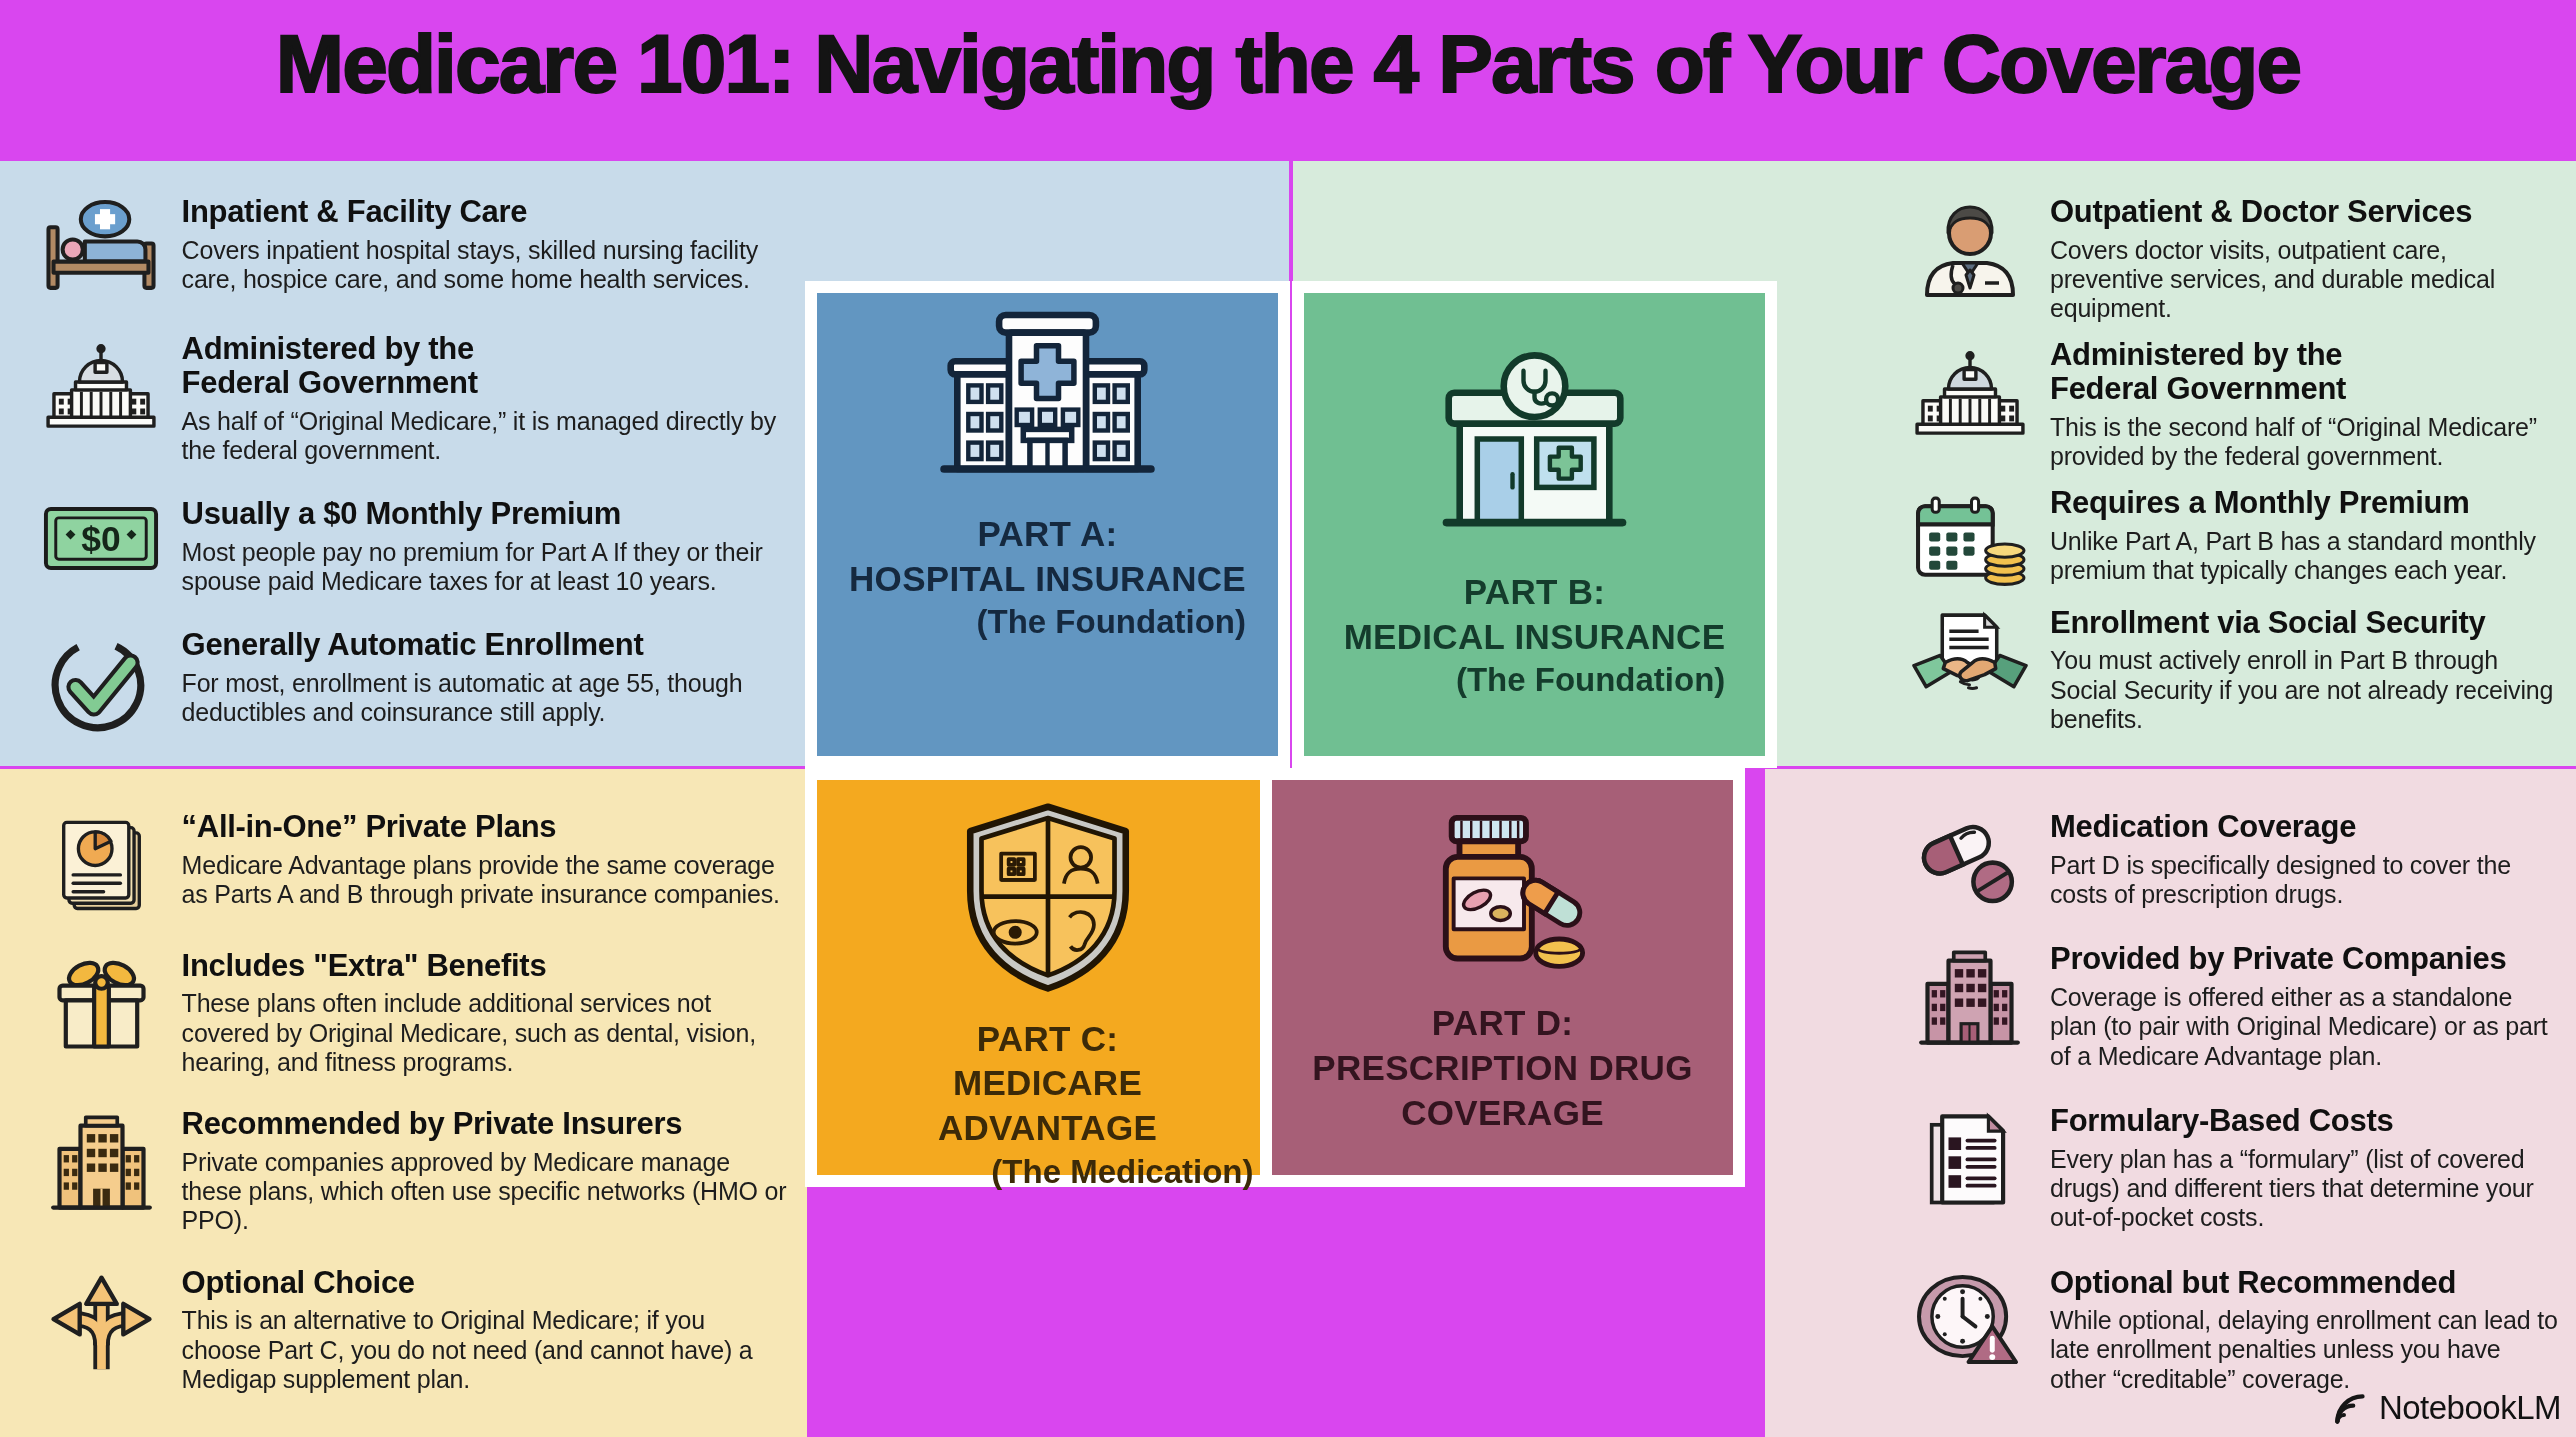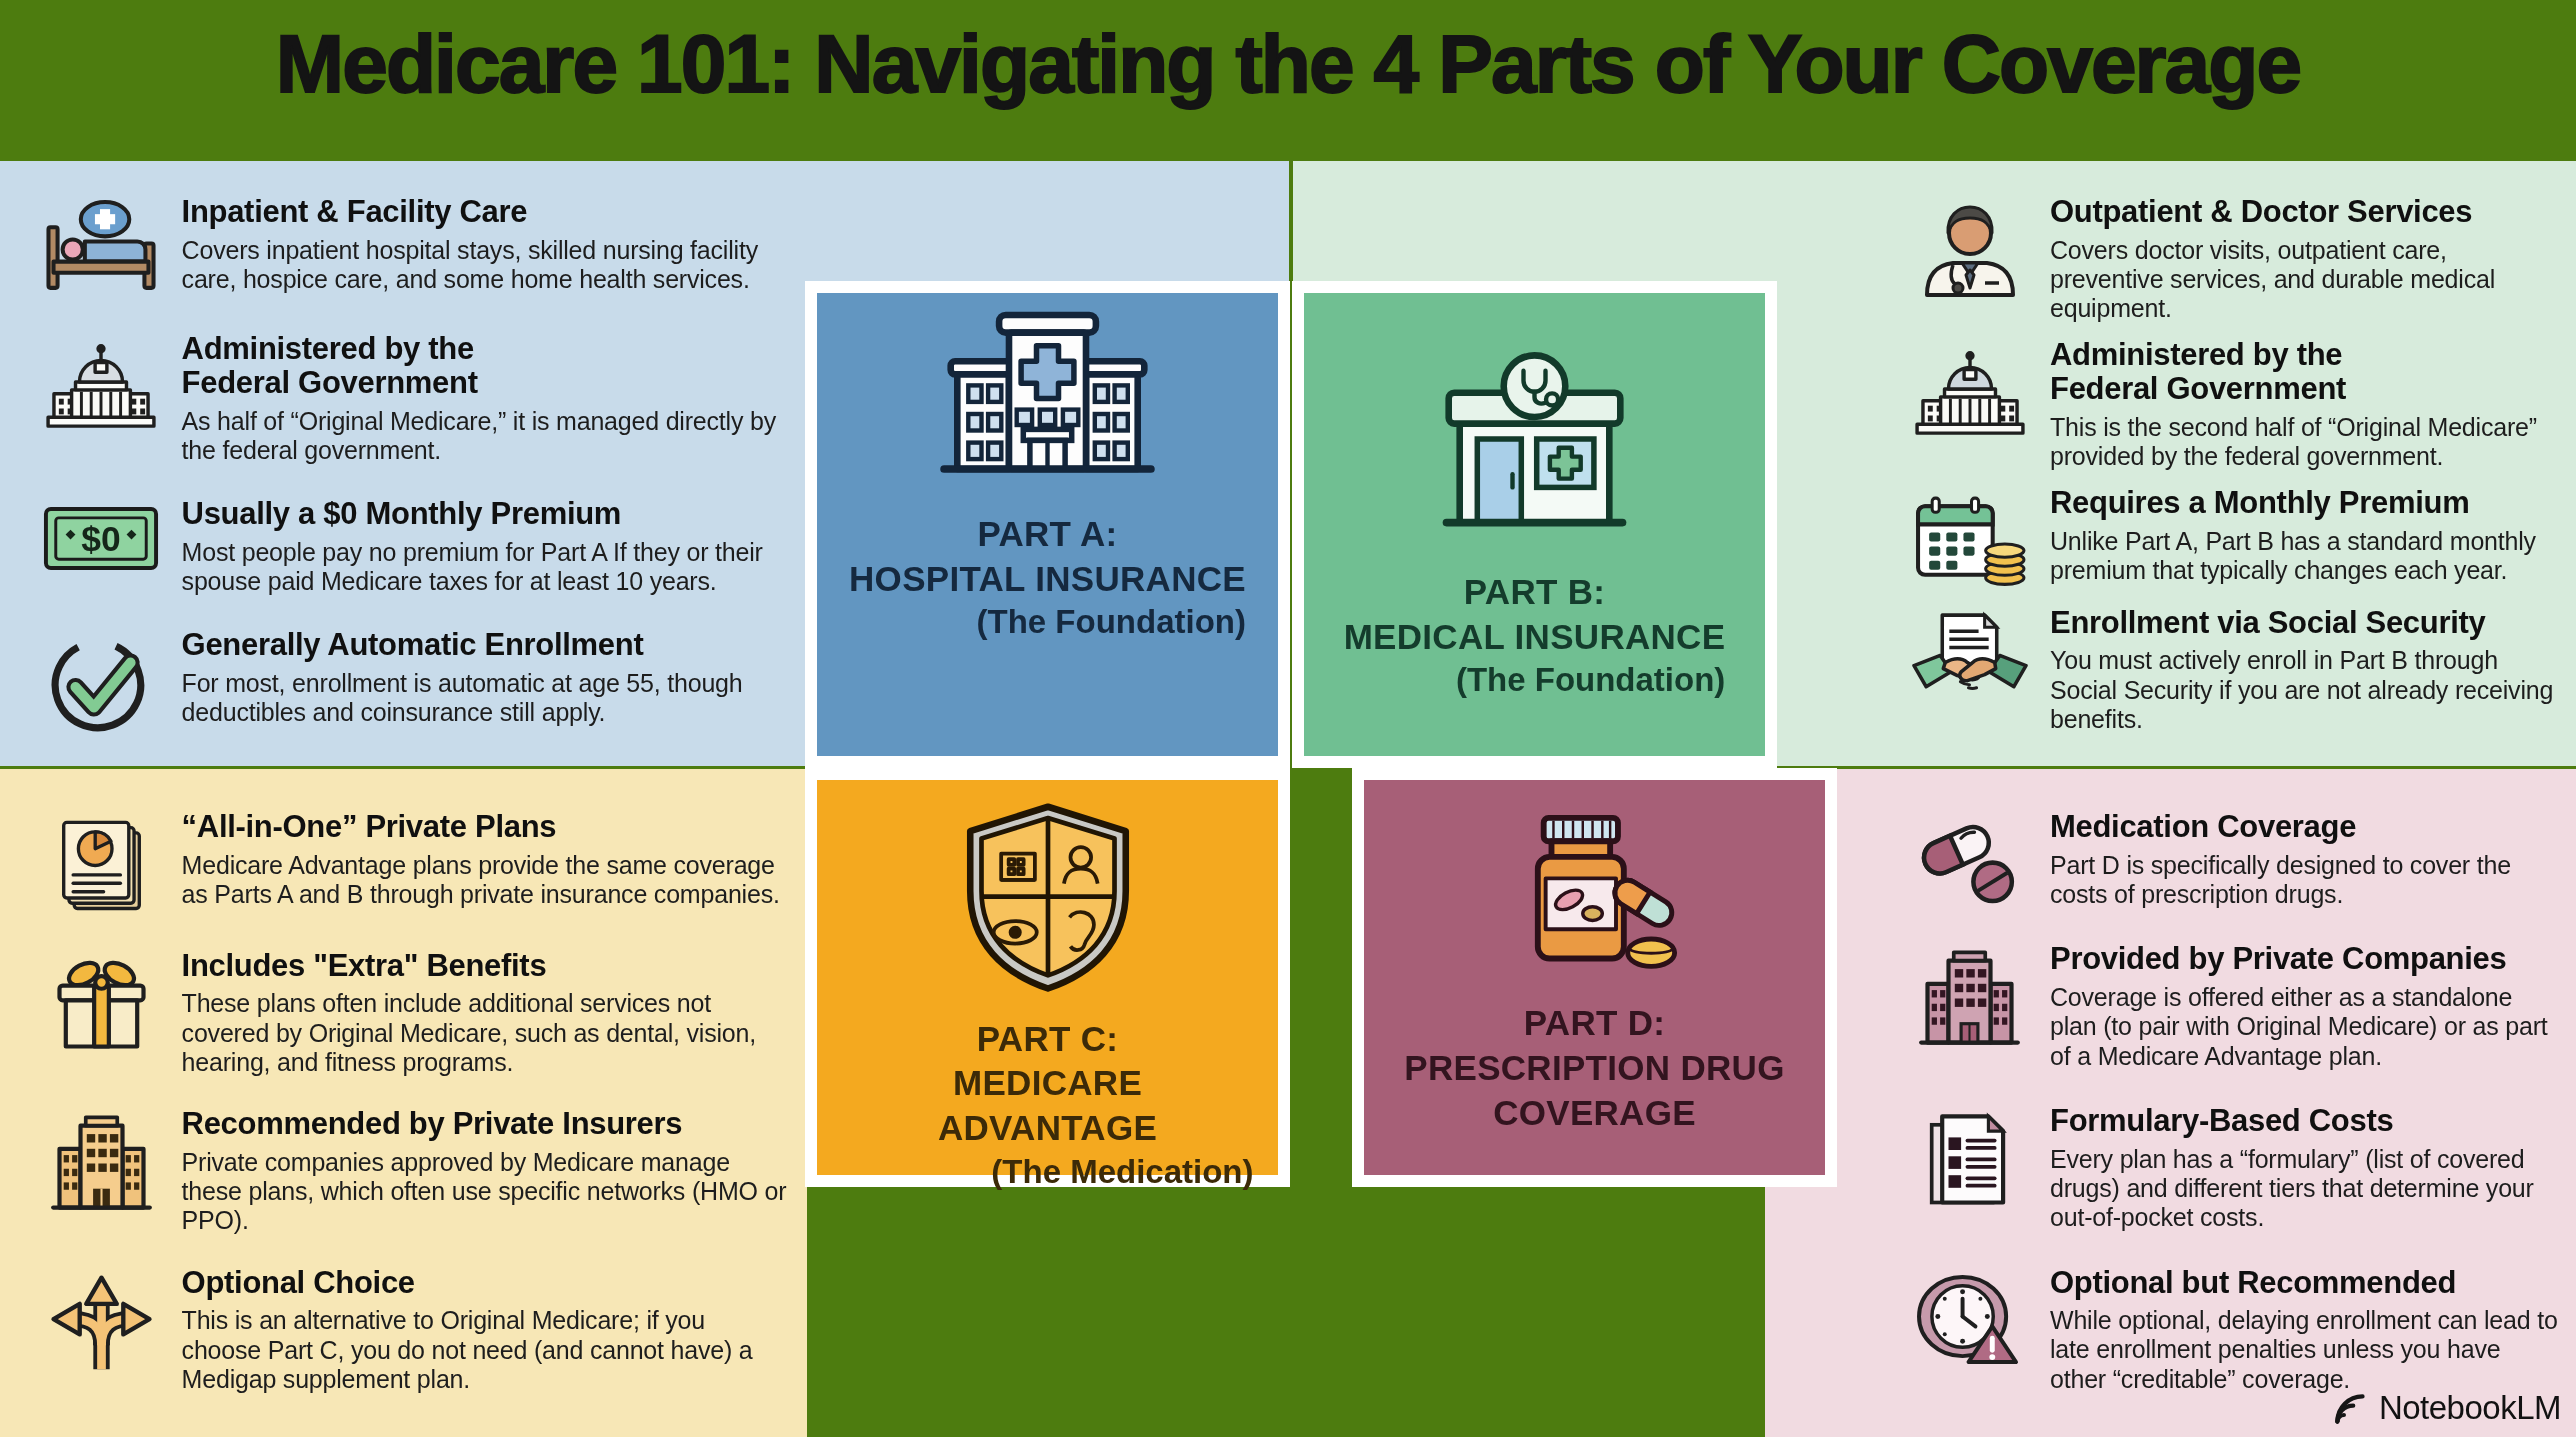--- a/index.html
+++ b/index.html
@@ -1,17 +1,17 @@
 <!DOCTYPE html>
 <html style="font-size:15px"><head>
 <meta charset="utf-8">
 <style>
   html,body{margin:0;padding:0;}
   body{font-family:"Liberation Sans",sans-serif;background:#e8e8e8;}
-  .canvas{position:relative;width:2576px;height:1438px;background:#4d7c0f;overflow:hidden;}
+  .canvas{position:relative;width:2576px;height:1438px;background:#d946ef;overflow:hidden;}
 
   .page-title{position:absolute;top:17px;left:0;width:100%;text-align:center;
     font-size:82px;font-weight:bold;letter-spacing:-1.9px;color:#141414;
     -webkit-text-stroke:1.9px #141414;}
 
   
   .panel{position:absolute;}
   .panel-tl{left:0;top:161px;width:1289px;height:605px;background:#c8dbea;}
   .panel-tr{left:1293px;top:161px;width:1283px;height:605px;background:#d7ebdc;}
   .panel-bl{left:0;top:769px;width:807px;height:668px;background:#f7e7b6;}
@@ -30,21 +30,21 @@
   .text-cell h3{margin:0 0 6.6px 0;font-size:31px;line-height:1.1;letter-spacing:-0.3px;
     color:#101010;white-space:pre-line;}
   .text-cell p{margin:0;font-size:25px;line-height:1.17;letter-spacing:-0.2px;
     color:#1d1d1d;white-space:pre-line;max-width:608px;}
 
   
   .tile{position:absolute;background:#fff;padding:12px;box-sizing:border-box;}
   .tile-a{left:805px;top:281px;width:485px;height:487px;}
   .tile-b{left:1292px;top:281px;width:485px;height:487px;}
   .tile-c{left:805px;top:768px;width:485px;height:419px;}
-  .tile-d{left:1352px;top:768px;width:485px;height:419px;}
+  .tile-d{left:1260px;top:768px;width:485px;height:419px;}
   .tile-inner{width:100%;height:100%;display:flex;flex-direction:column;align-items:center;
     text-align:center;box-sizing:border-box;}
   .tile-a .tile-inner{background:#6296c1;}
   .tile-b .tile-inner{background:#70bf92;padding-top:58px;}
   .tile-c .tile-inner{background:#f4a91f;padding-top:20.6px;}
   .tile-d .tile-inner{background:#a75f77;padding-top:28px;}
   .tile-icon{flex:0 0 auto;}
   .tile-a .tile-text{margin-top:32px;color:#15293f;}
   .tile-b .tile-text{margin-top:32px;color:#143c2c;}
   .tile-c .tile-text{margin-top:19px;color:#3c2a08;}

